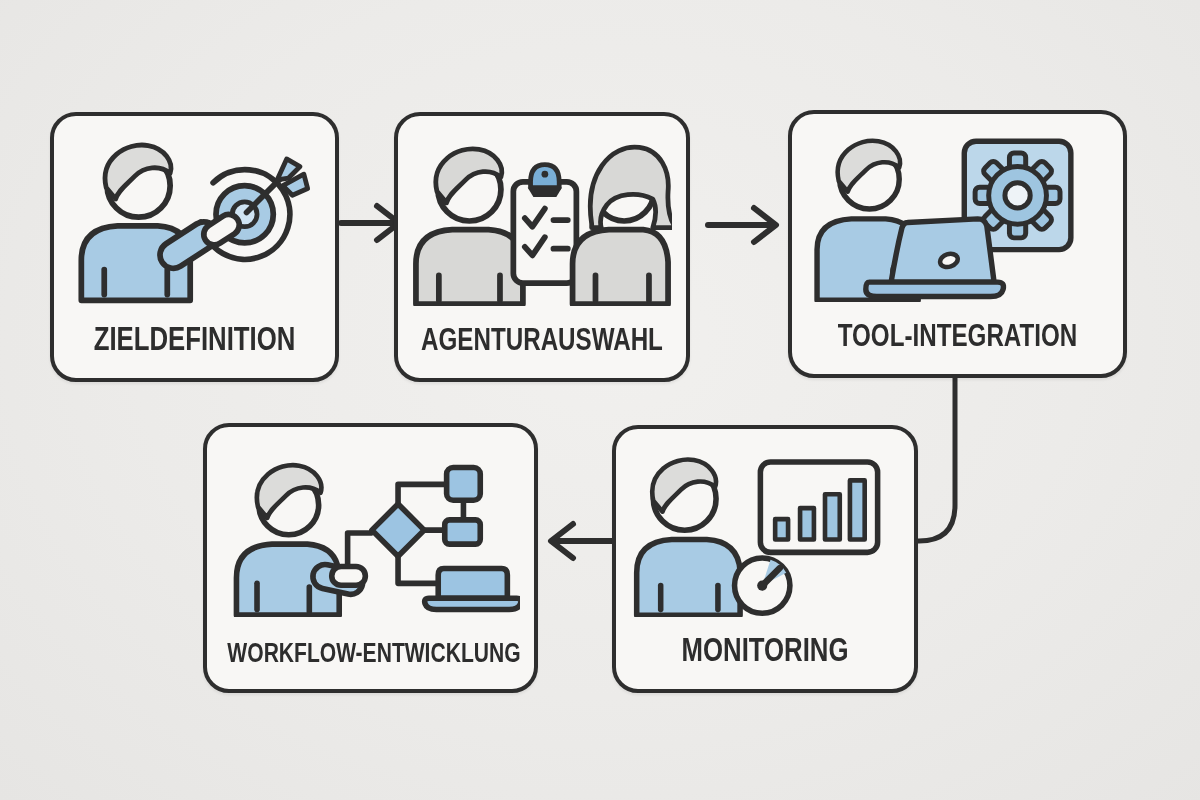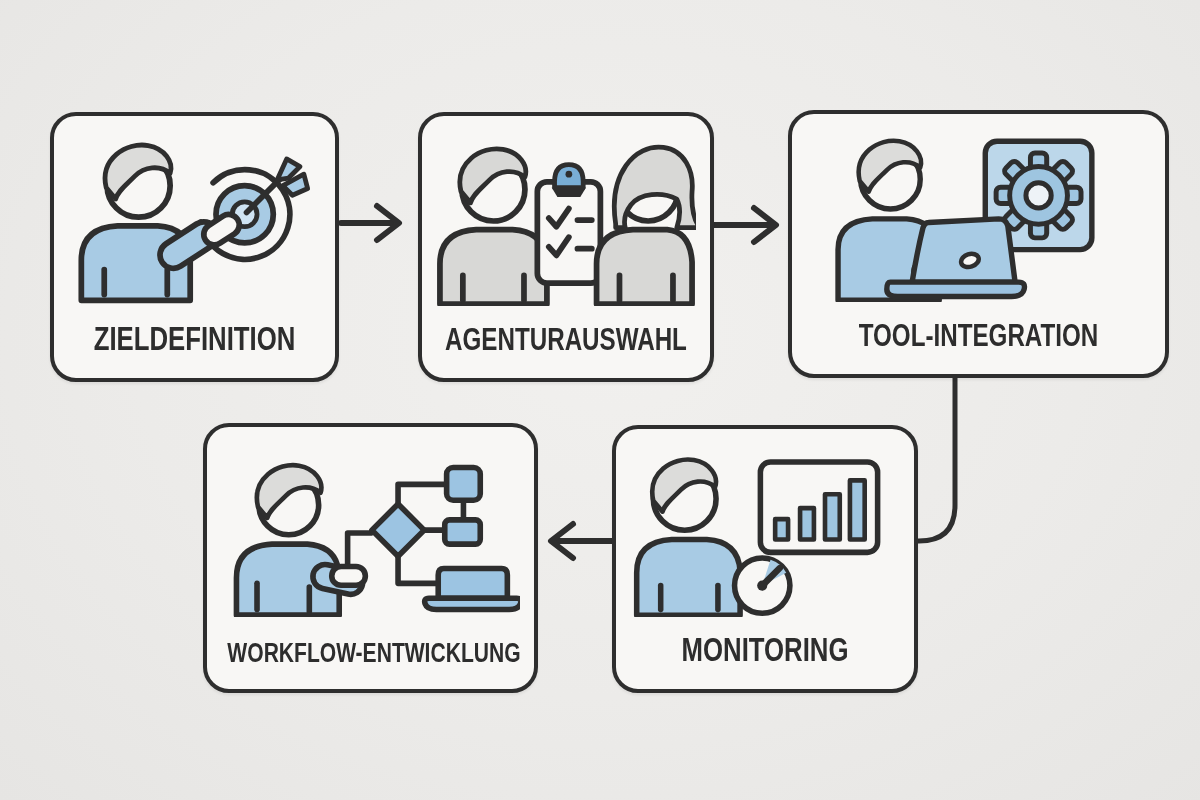--- a/index.html
+++ b/index.html
@@ -70,21 +70,21 @@
             <rect x="142" y="98" width="40" height="22" rx="11" fill="#f8f7f5" transform="rotate(-33 142 109)"></rect>
             <path d="M36,140 L36,166" fill="none"></path>
             <path d="M102,140 L102,166" fill="none"></path>
           </g>
         </g>
       </svg>
     </div>
     <div class="step-label fs33">ZIELDEFINITION</div>
   </div>
 
-  <div class="step-box" style="left:418px;top:112px;width:296px;height:270px">
+  <div class="step-box" style="left:394px;top:112px;width:296px;height:270px">
     <div class="icon-area">
       <svg viewBox="0 0 268 178" preserveAspectRatio="xMidYMid meet">
         <g stroke="#2e2e2e" stroke-width="6" stroke-linejoin="round" stroke-linecap="round">
 
           <g>
             <circle cx="58" cy="56" r="33" fill="#f8f7f5"></circle>
             <path d="M24,58 C17,28 45,10 68,14 C85,17 95,31 91,43 C80,34 64,36 54,46 C44,56 36,62 34,70 Z" fill="#d8d8d6" stroke-width="5"></path>
             <path d="M2,176 L2,134 Q2,100 40,98 L78,98 Q112,100 114,132 L114,176 Z" fill="#d8d8d6"></path>
             <path d="M26,146 L26,172" fill="none"></path>
             <path d="M90,146 L90,172" fill="none"></path>
@@ -107,21 +107,21 @@
             <path d="M166,176 L166,134 Q166,100 204,98 L240,98 Q264,100 266,132 L266,176 Z" fill="#d8d8d6"></path>
             <path d="M190,146 L190,172" fill="none"></path>
             <path d="M246,146 L246,172" fill="none"></path>
           </g>
         </g>
       </svg>
     </div>
     <div class="step-label fs31">AGENTURAUSWAHL</div>
   </div>
 
-  <div class="step-box" style="left:788px;top:110px;width:381px;height:268px">
+  <div class="step-box" style="left:788px;top:110px;width:339px;height:268px">
     <div class="icon-area">
       <svg viewBox="0 0 311 186" preserveAspectRatio="xMidYMid meet">
         <g stroke="#2e2e2e" stroke-width="6" stroke-linejoin="round" stroke-linecap="round">
 
           <g>
             <rect x="163" y="8" width="118" height="120" rx="13" fill="#bcd7ea"></rect>
             <g transform="translate(222,68)" fill="#9ec5e0" stroke-width="5.5">
               <rect x="-9" y="-47" width="18" height="22" rx="5"></rect>
               <rect x="-9" y="25" width="18" height="22" rx="5"></rect>
               <rect x="-47" y="-9" width="22" height="18" rx="5"></rect>

